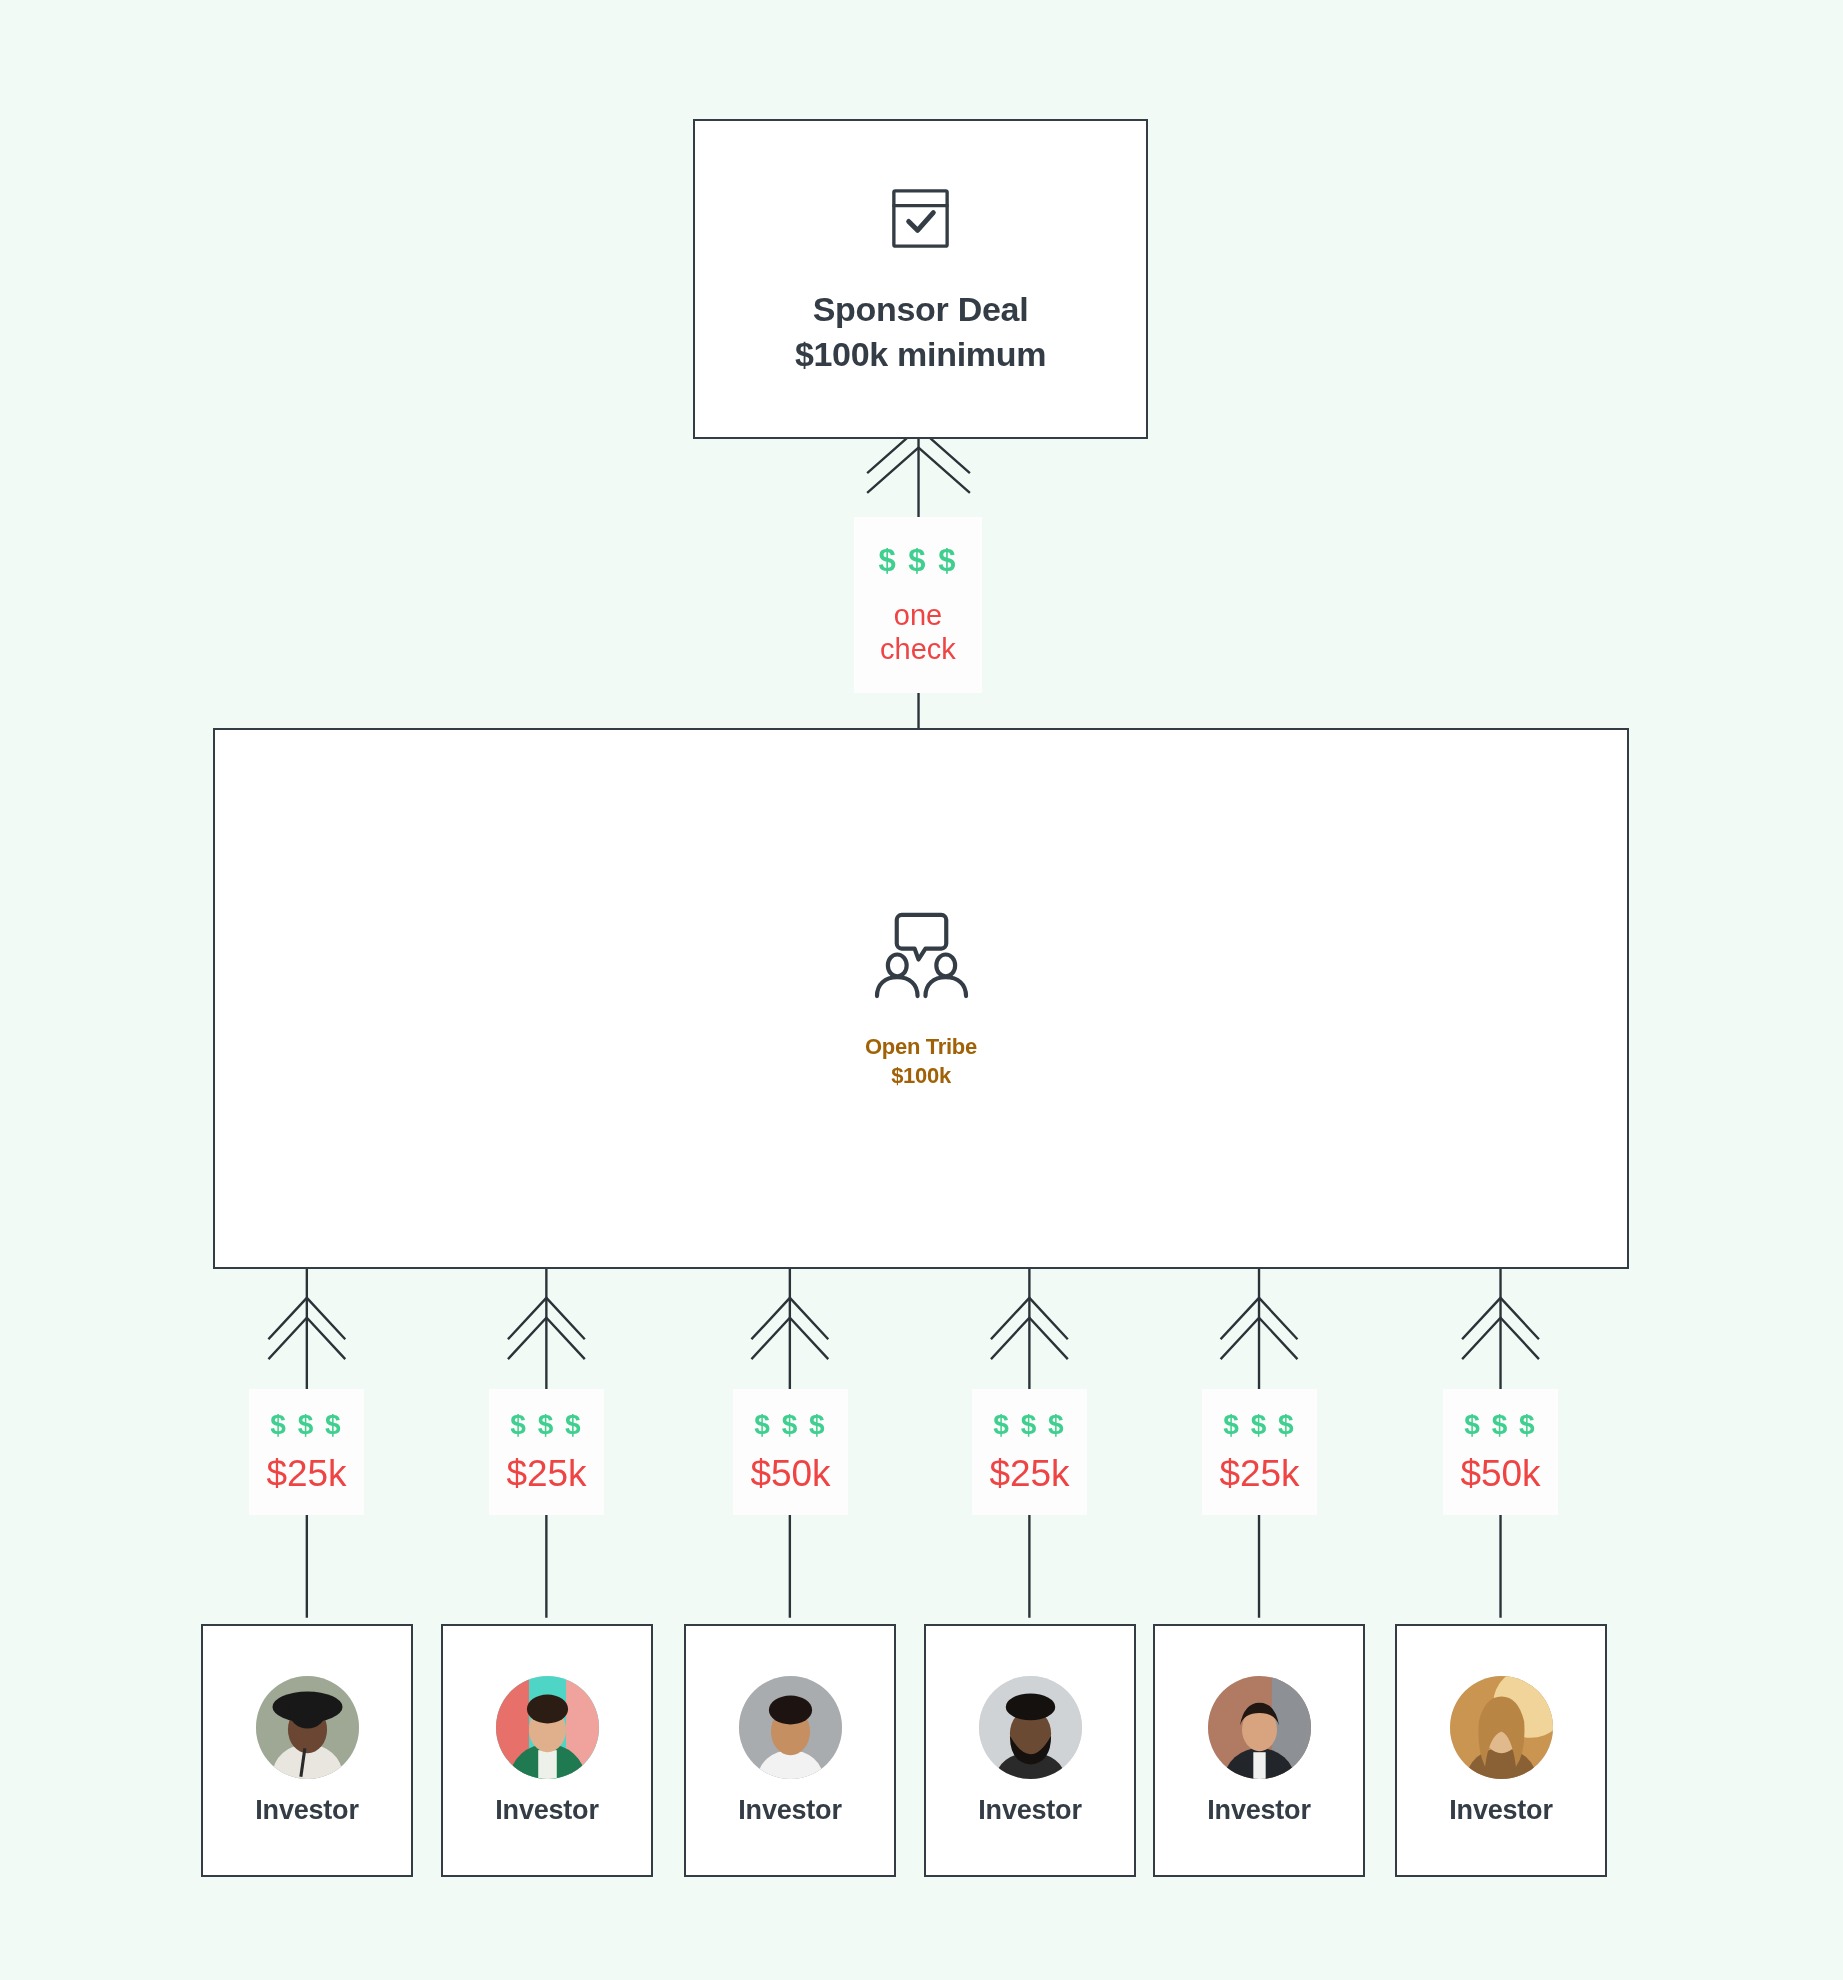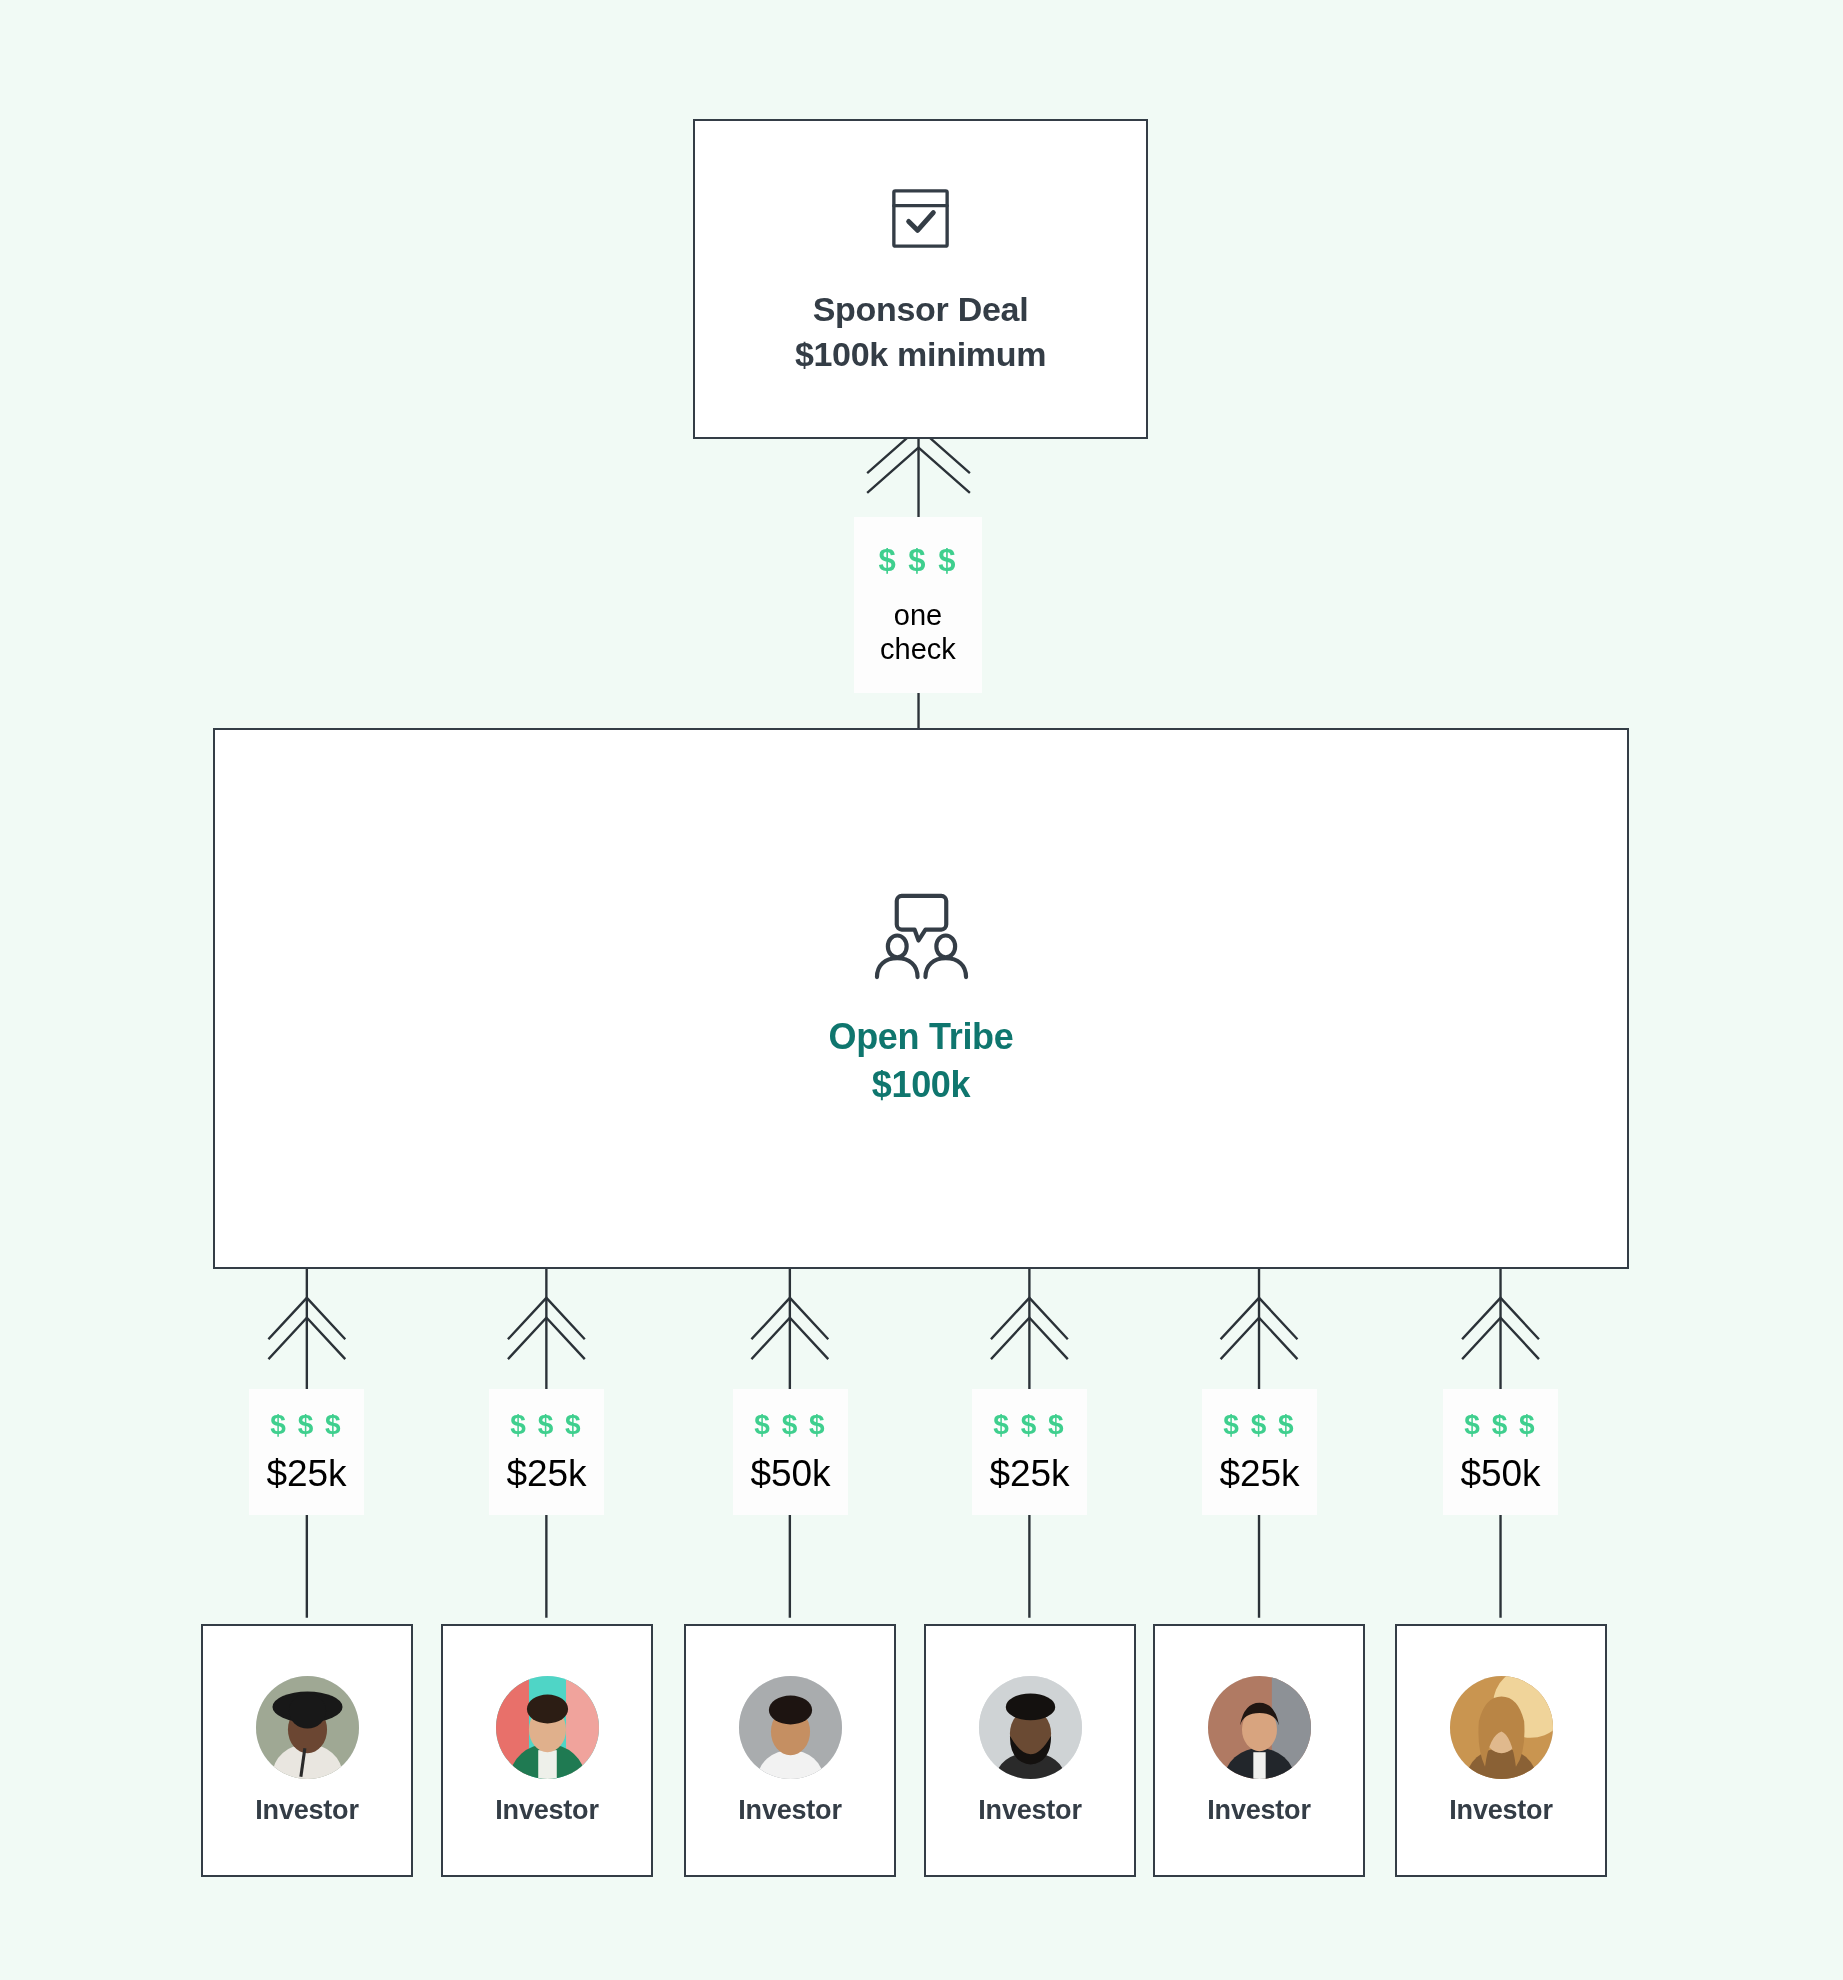--- a/index.html
+++ b/index.html
@@ -57,23 +57,23 @@
   }
   #sponsor-deal .icon-wrap { margin-bottom: 28px; }
 
   
   #open-tribe {
     left: 213px; top: 728px;
     width: 1416px; height: 541px;
   }
   #open-tribe .node-title,
   #open-tribe .node-sub {
-    font-size: 36px;
-    font-weight: bold;
-    color: #0f766e;
+    font-size: 22px;
+    font-weight: bold;
+    color: #a16207;
     letter-spacing: -0.3px;
     line-height: 1.32;
   }
   #open-tribe .icon-wrap { margin-bottom: 26px; }
 
   
   .money-chip {
     position: absolute;
     background: #fdfdfd;
     display: flex;
@@ -82,21 +82,21 @@
     justify-content: center;
     text-align: center;
   }
   .chip-dollars {
     color: #3fcf8e;
     font-weight: bold;
     letter-spacing: 2px;
     white-space: nowrap;
   }
   .chip-label {
-    color: #000000;
+    color: #ef4444;
     font-weight: normal;
     line-height: 1.16;
   }
 
   
   #chip-one-check {
     left: 854px; top: 517px;
     width: 128px; height: 176px;
   }
   #chip-one-check .chip-dollars { font-size: 31px; margin-bottom: 20px; }

